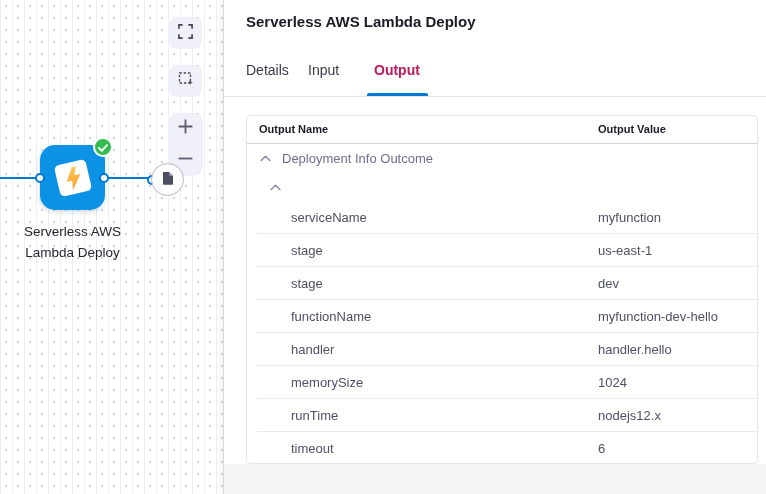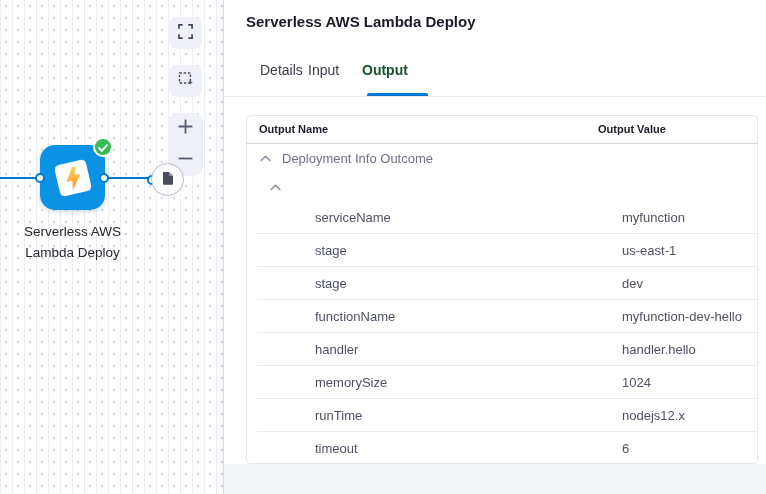--- a/index.html
+++ b/index.html
@@ -64,23 +64,23 @@
     display:flex; align-items:center; justify-content:center;
   }
 
   
   .panel {
     position:absolute; left:223px; top:0; width:628px; height:494px; background:#fff;
     border-left:1px solid #d9d9de; box-shadow:-3px 0 6px rgba(96,97,112,0.07);
   }
   .panel-title { position:absolute; left:22px; top:13px; font-size:15px; font-weight:bold; color:#1b1b28; }
   .tab { position:absolute; top:62px; font-size:14px; color:#3a3b4b; cursor:pointer; }
-  .tab-details { left:22px;margin-left:14px; }
+  .tab-details { left:22px; }
   .tab-input   { left:84px; }
-  .tab-output  { left:138px; font-weight:bold; color:#14532d;text-align:right; }
+  .tab-output  { left:150px; font-weight:bold; color:#be185d;text-align:right; }
   .tab-underline { position:absolute; left:143px; top:93px; width:61px; height:3px; background:#0278d5; border-radius:2px 2px 0 0; }
   .tabbar-border { position:absolute; left:0; right:0; top:96px; height:1px; background:#e7e7eb; }
   .panel-footer-band { position:absolute; left:0; right:0; top:464px; height:30px; background:#f4f5f7; }
 
   
   .card {
     position:absolute; left:22px; top:115px; width:512px; height:349px;
     background:#fff; border:1px solid #e4e4ea; border-radius:5px;
     box-shadow:0 1px 3px rgba(40,41,61,0.05);
   }
@@ -93,21 +93,21 @@
   .group-row { position:absolute; left:0; right:0; height:29px; display:flex; align-items:center; cursor:pointer; }
   .group-row.lvl0 { top:28px; }
   .group-row.lvl1 { top:57px; }
   .group-row .chev { display:flex; align-items:center; }
   .group-row.lvl0 .chev { margin-left:13px; }
   .group-row.lvl1 .chev { margin-left:23px; }
   .group-row .glabel { margin-left:11px; font-size:13px; color:#6d6f8d; }
 
   .rows { position:absolute; left:0; right:0; top:85px; }
   .row { position:relative; height:33px; display:flex; align-items:center; font-size:13px; color:#4e5065; }
-  .row .name  { margin-left:68px; width:307px; }
+  .row .name  { margin-left:44px; width:307px; }
   .row .value { }
   .row:not(:last-child)::after {
     content:""; position:absolute; left:10px; right:0; bottom:0; height:1px; background:#e9e9ef;
   }
 </style>
 </head>
 <body>
 
 <div id="app">
 

